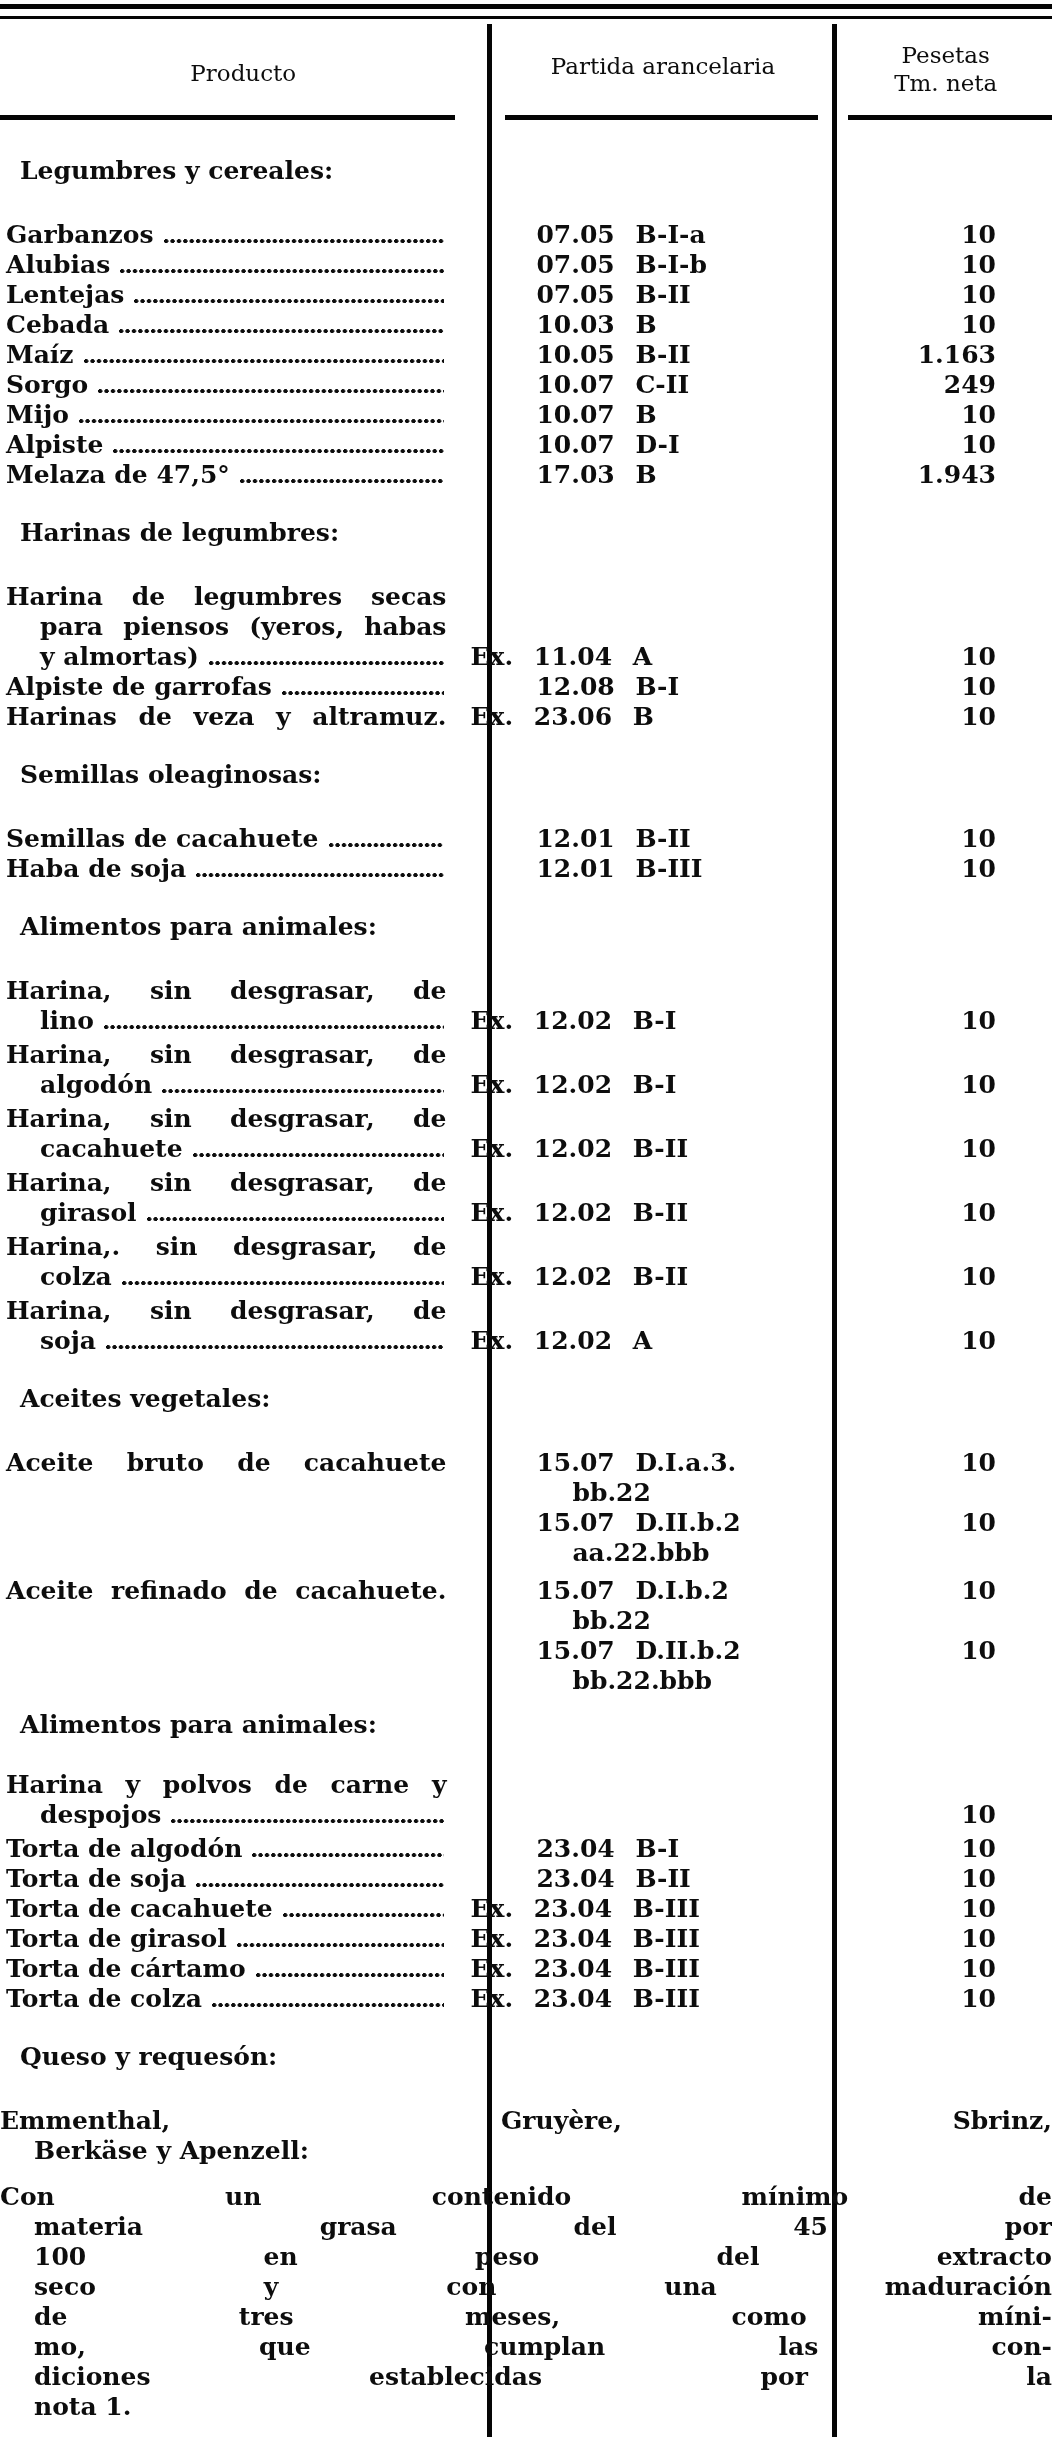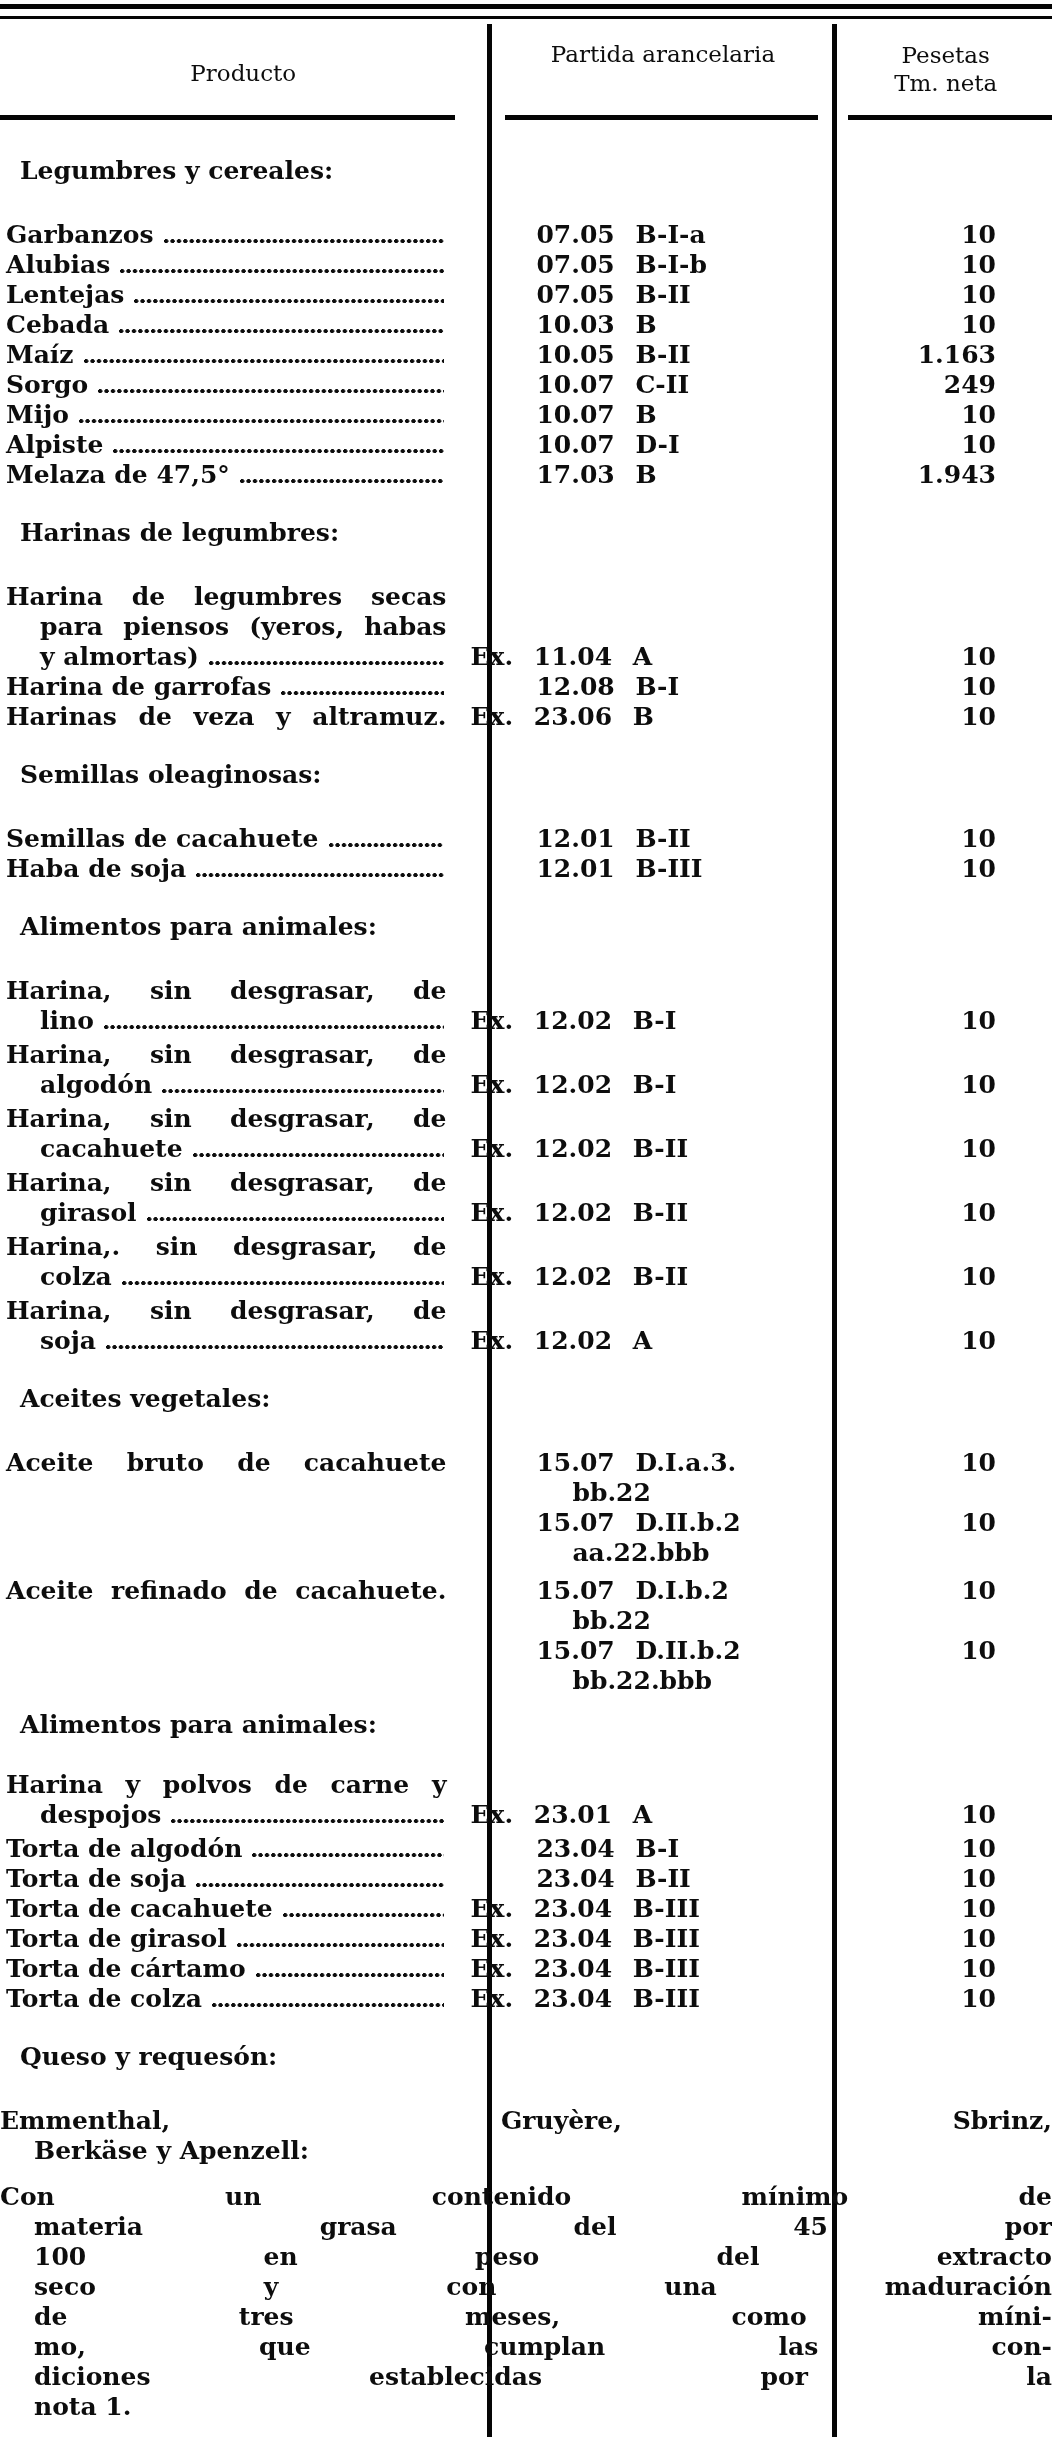--- a/index.html
+++ b/index.html
@@ -15,21 +15,21 @@
   #top-rule-2{position:absolute;left:0;top:16px;width:1052px;height:3px;}
   
   .vrule{position:absolute;top:24px;bottom:0;width:5px;background:#050505;}
   #vrule-1{left:487px;}
   #vrule-2{left:832px;}
   
   #header{position:absolute;left:0;top:19px;width:1052px;height:96px;display:flex;
           font-weight:400;font-size:23px;}
   .hcell{text-align:center;}
   #h-prod{width:492px;padding-top:41px;}
-  #h-code{width:357px;padding-top:22px;}
+  #h-code{width:357px;padding-top:34px;}
   #h-val{width:215px;padding-top:22px;line-height:28px;}
   
   #header-rule{position:absolute;left:0;top:115px;width:1052px;height:5px;display:flex;}
   #header-rule .seg{height:5px;background:#050505;}
   #hr-s1{width:455px;}
   #hr-sp1{width:50px;}
   #hr-s2{width:313px;}
   #hr-sp2{width:30px;}
   #hr-s3{width:204px;}
   
@@ -227,21 +227,21 @@
       </div>
       <div class="vcell">
         <div class="ln"></div>
         <div class="ln"></div>
         <div class="ln val">10</div>
       </div>
     </div>
     <div class="row">
       <div class="pcell">
         <div class="ln flexln">
-          <span class="ptxt">Harina de garrofas</span>
+          <span class="ptxt">Alpiste de garrofas</span>
           <span class="leader"></span>
         </div>
       </div>
       <div class="ccell">
         <div class="ln code lvl1">12.08 B-I</div>
       </div>
       <div class="vcell">
         <div class="ln val">10</div>
       </div>
     </div>
@@ -433,21 +433,20 @@
     <div class="row g4">
       <div class="pcell">
         <div class="ln just">Harina y polvos de carne y</div>
         <div class="ln flexln ind1">
           <span class="ptxt">despojos</span>
           <span class="leader"></span>
         </div>
       </div>
       <div class="ccell">
         <div class="ln"></div>
-        <div class="ln code lvl0">Ex. 23.01 A</div>
       </div>
       <div class="vcell">
         <div class="ln"></div>
         <div class="ln val">10</div>
       </div>
     </div>
     <div class="row">
       <div class="pcell">
         <div class="ln flexln">
           <span class="ptxt">Torta de algodón</span>

